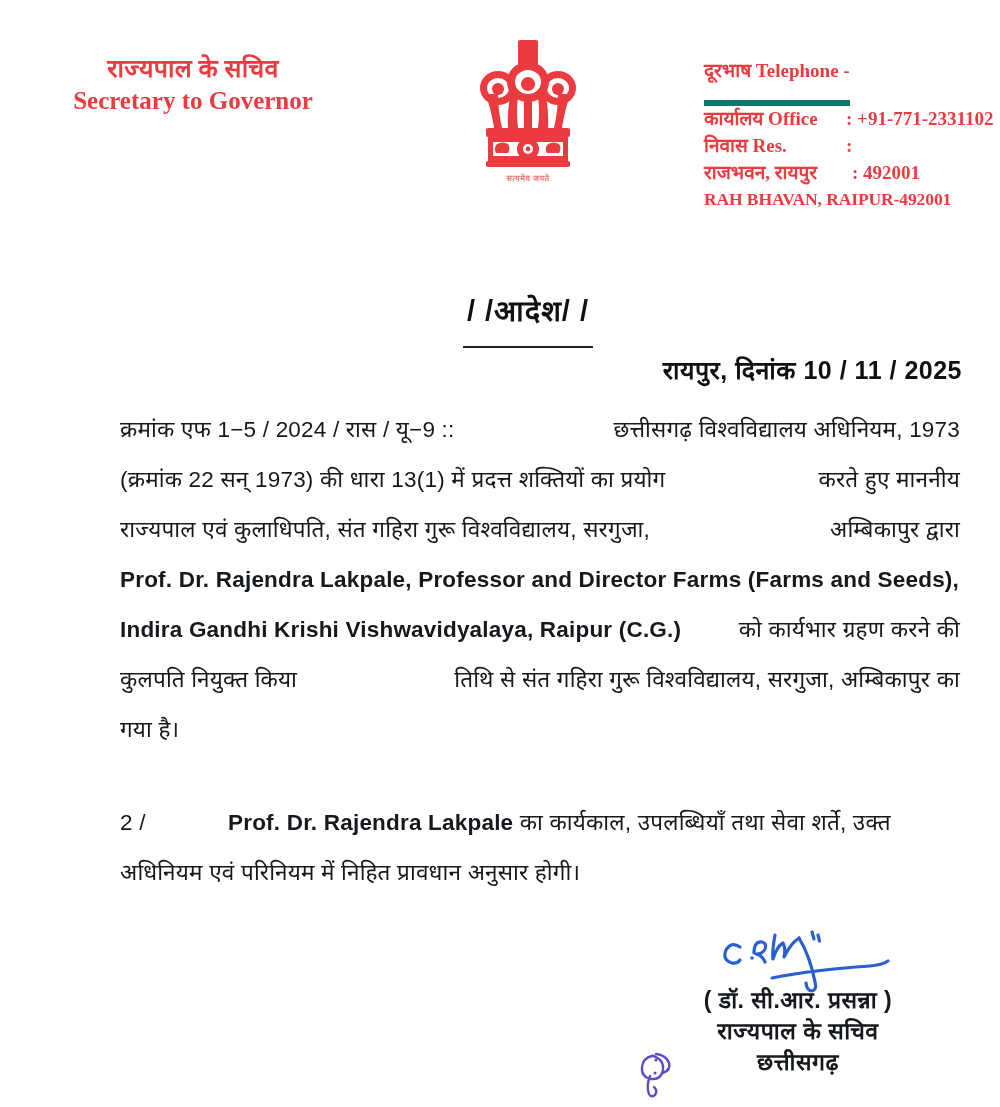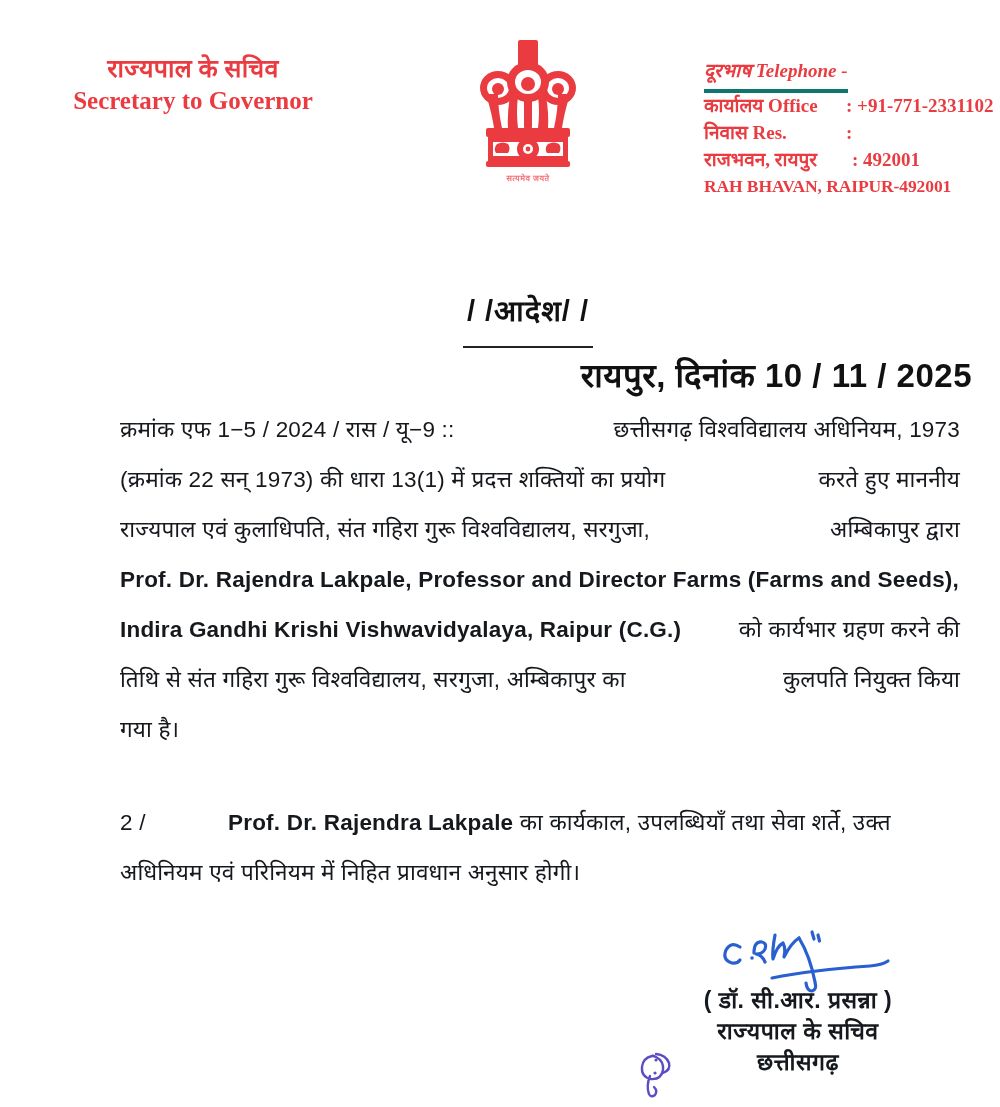--- a/index.html
+++ b/index.html
@@ -76,23 +76,22 @@
     color: #ea3b41;
     font-family: "Liberation Serif", serif;
     font-weight: bold;
     font-size: 19px;
     line-height: 1.42;
     white-space: nowrap;
   }
   .hr-line { display: block; }
   .hr-tel {
     display: inline-block;
-    border-bottom: 4px solid #0f766e;
-    padding-bottom: 4px;
-    font-style: italic;
+    border-bottom: 6px solid #0f766e;
+    padding-bottom: 15px;
   }
   .hr-lbl {
     display: inline-block;
     width: 142px;
   }
   .hr-lbl-w {
     display: inline-block;
     width: 148px;
   }
   .hr-last {
@@ -114,25 +113,25 @@
     font-size: 29px;
     color: #111;
     border-bottom: 2.5px solid #222;
     padding: 0 4px 19px 4px;
     letter-spacing: 1px;
   }
 
   
   .date-line {
     position: absolute;
-    right: 56px;
+    right: 66px;
     top: 352px;
     font-family: "Liberation Sans", sans-serif;
     font-weight: bold;
-    font-size: 33px;
+    font-size: 25px;
     color: #111;
     letter-spacing: 0.5px;
   }
 
   
   .body-block {
     position: absolute;
     left: 92px;
     top: 405px;
     width: 840px;
@@ -291,22 +290,22 @@
     <div class="para-line justify">
       <span>राज्यपाल एवं कुलाधिपति, संत गहिरा गुरू विश्वविद्यालय, सरगुजा,</span>
       <span>अम्बिकापुर द्वारा</span>
     </div>
     <div class="para-line bold">Prof. Dr. Rajendra Lakpale, Professor and Director Farms (Farms and Seeds),</div>
     <div class="para-line justify">
       <span class="bold">Indira Gandhi Krishi Vishwavidyalaya, Raipur (C.G.)</span>
       <span>को कार्यभार ग्रहण करने की</span>
     </div>
     <div class="para-line justify">
+      <span>कुलपति नियुक्त किया</span>
       <span>तिथि से संत गहिरा गुरू विश्वविद्यालय, सरगुजा, अम्बिकापुर का</span>
-      <span>कुलपति नियुक्त किया</span>
     </div>
     <div class="para-line">गया है।</div>
   </div>
 
   <div class="para2">
     <div class="para-line justify">
       <span><span class="p2-num">2 /</span><span class="bold">Prof. Dr. Rajendra Lakpale</span>&nbsp;<span>का कार्यकाल, उपलब्धियाँ तथा सेवा शर्ते, उक्त</span></span>
     </div>
     <div class="para-line">अधिनियम एवं परिनियम में निहित प्रावधान अनुसार होगी।</div>
   </div>

